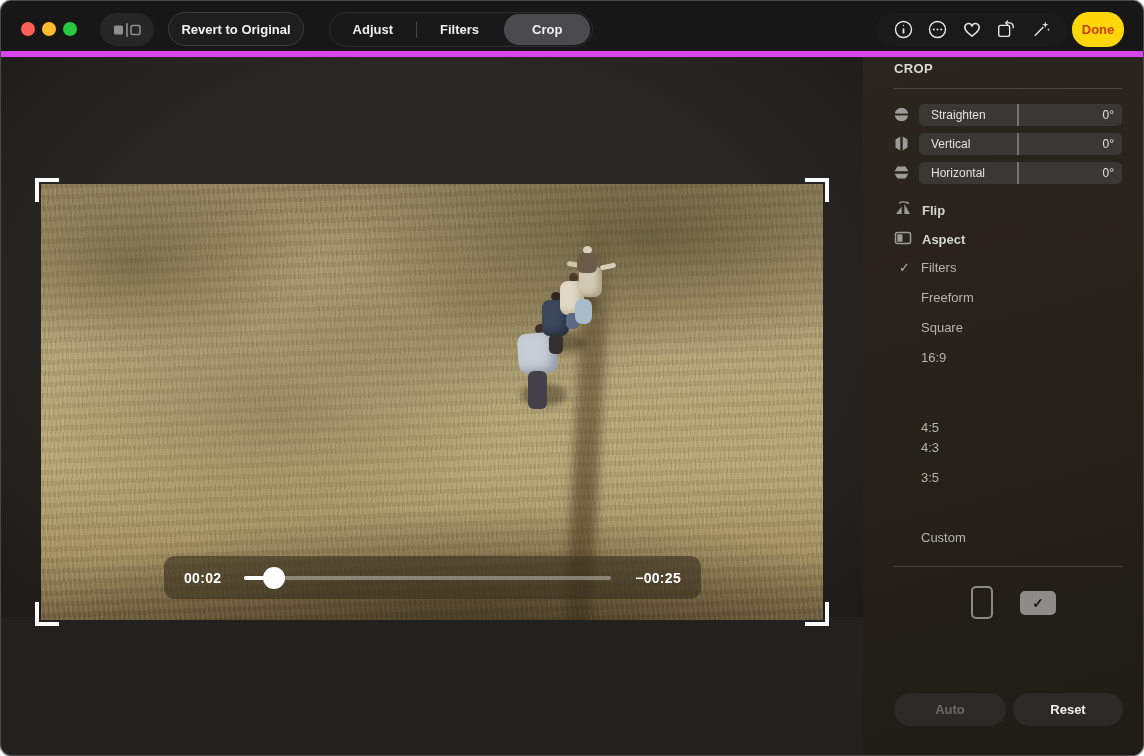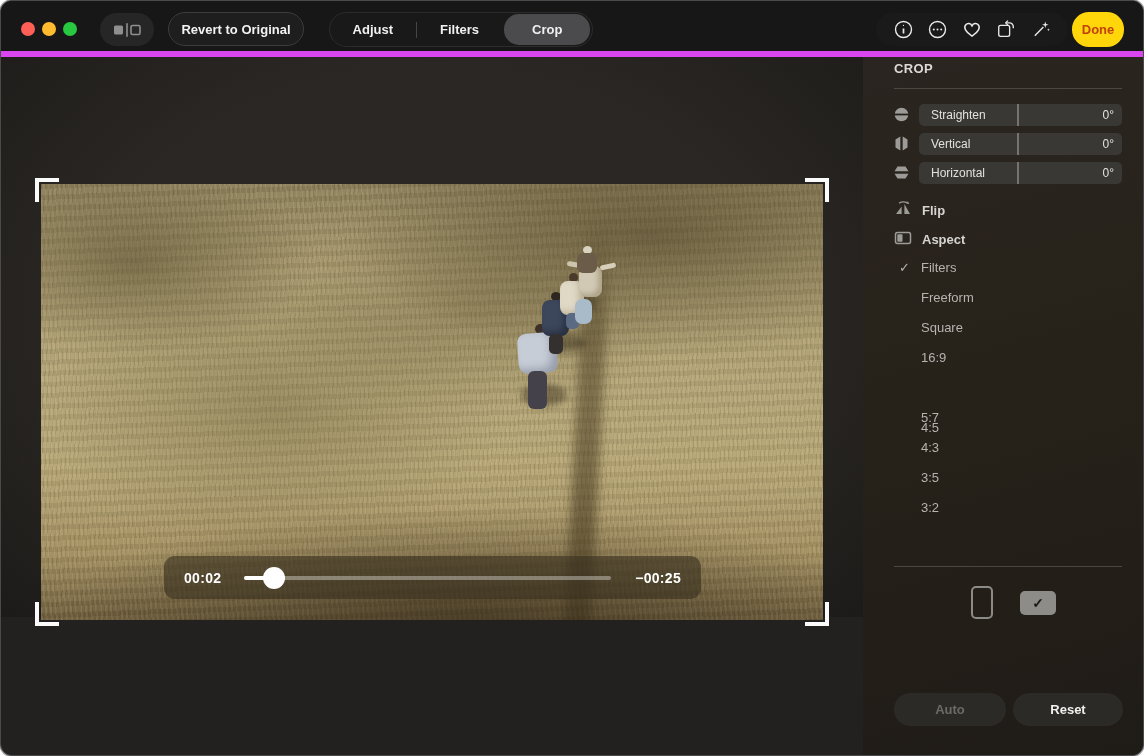--- a/index.html
+++ b/index.html
@@ -289,31 +289,28 @@
       </div>
       <div class="aspect-item" style="top:262px;">
         <span class="opt">Square</span>
       </div>
       <div class="aspect-item" style="top:292px;">
         <span class="opt">16:9</span>
       </div>
       <div class="aspect-item" style="top:334px;margin-top:28px;">
         <span class="opt">4:5</span>
       </div>
-      <div class="aspect-item" style="top:352px;">
-        <span class="opt">5:7</span>
-      </div>
       <div class="aspect-item" style="top:382px;">
         <span class="opt">4:3</span>
       </div>
       <div class="aspect-item" style="top:412px;">
         <span class="opt">3:5</span>
       </div>
-      <div class="aspect-item" style="top:442px;">
-        <span class="opt">3:2</span>
+      <div class="aspect-item" style="top:472px;">
+        <span class="opt">Custom</span>
       </div>
 
       <div class="sb-divider" style="top:509px;"></div>
 
       <div class="orient-portrait"></div>
       <div class="orient-landscape">
         <span>✓</span>
       </div>
 
       <div class="sb-btn auto-btn">

